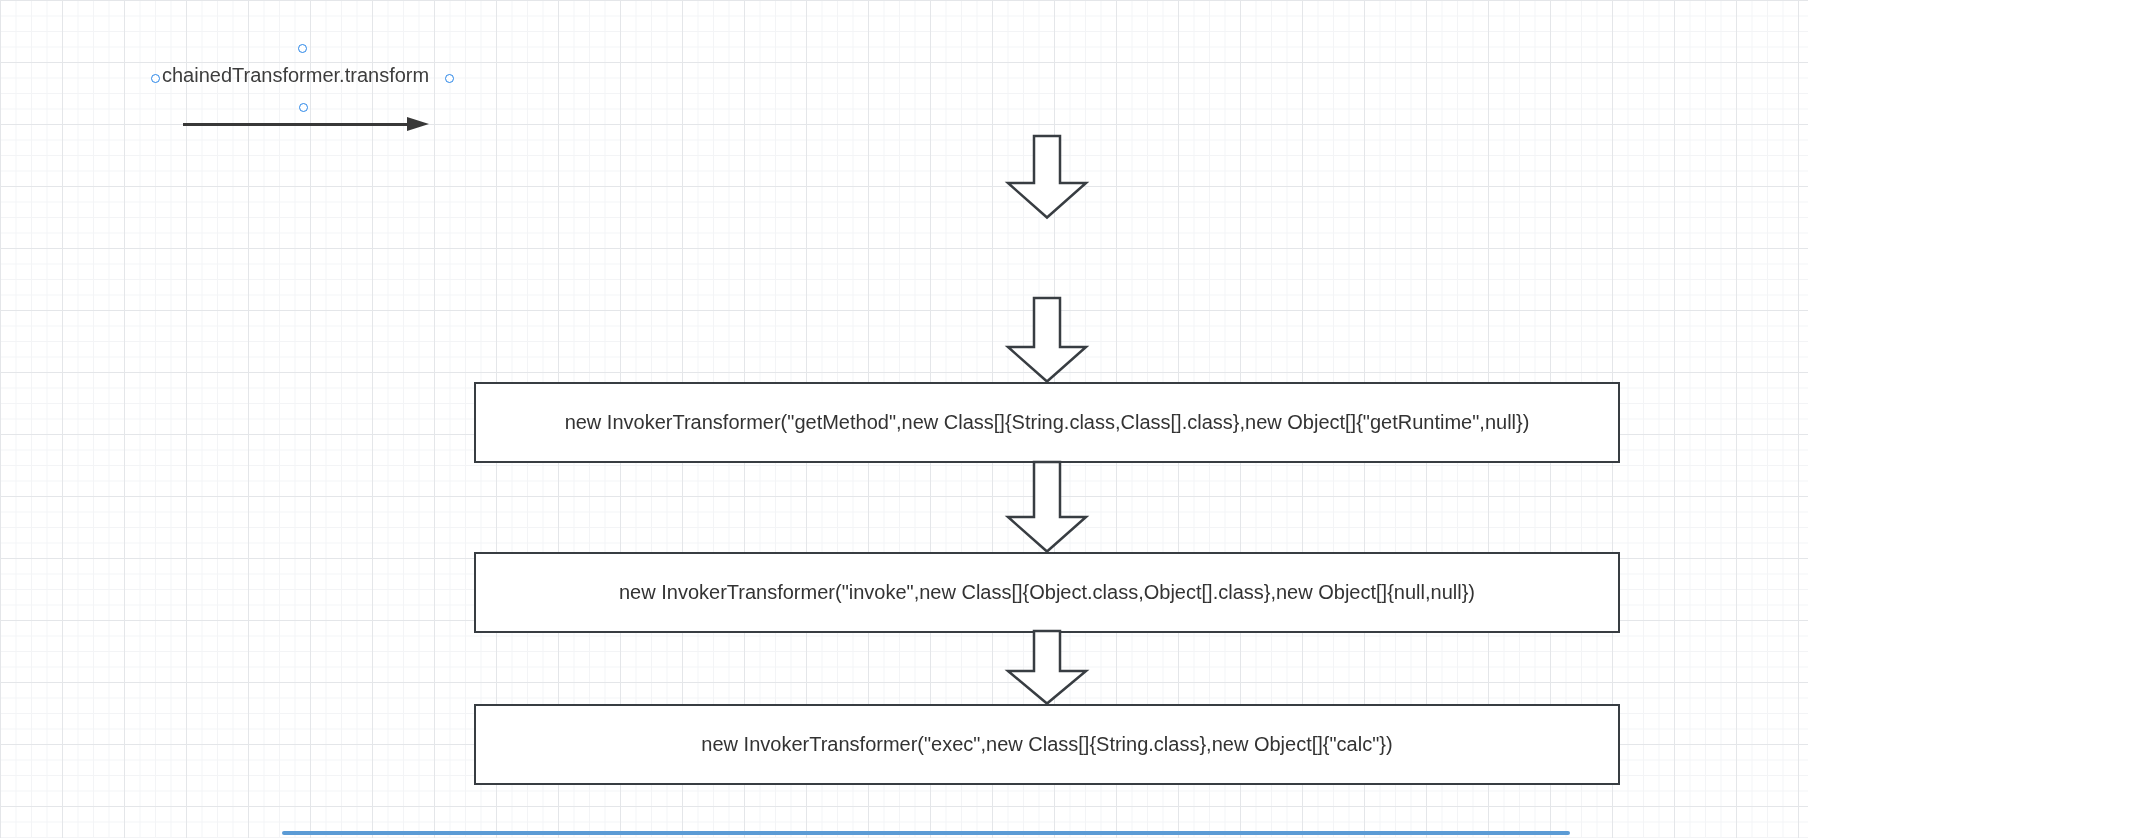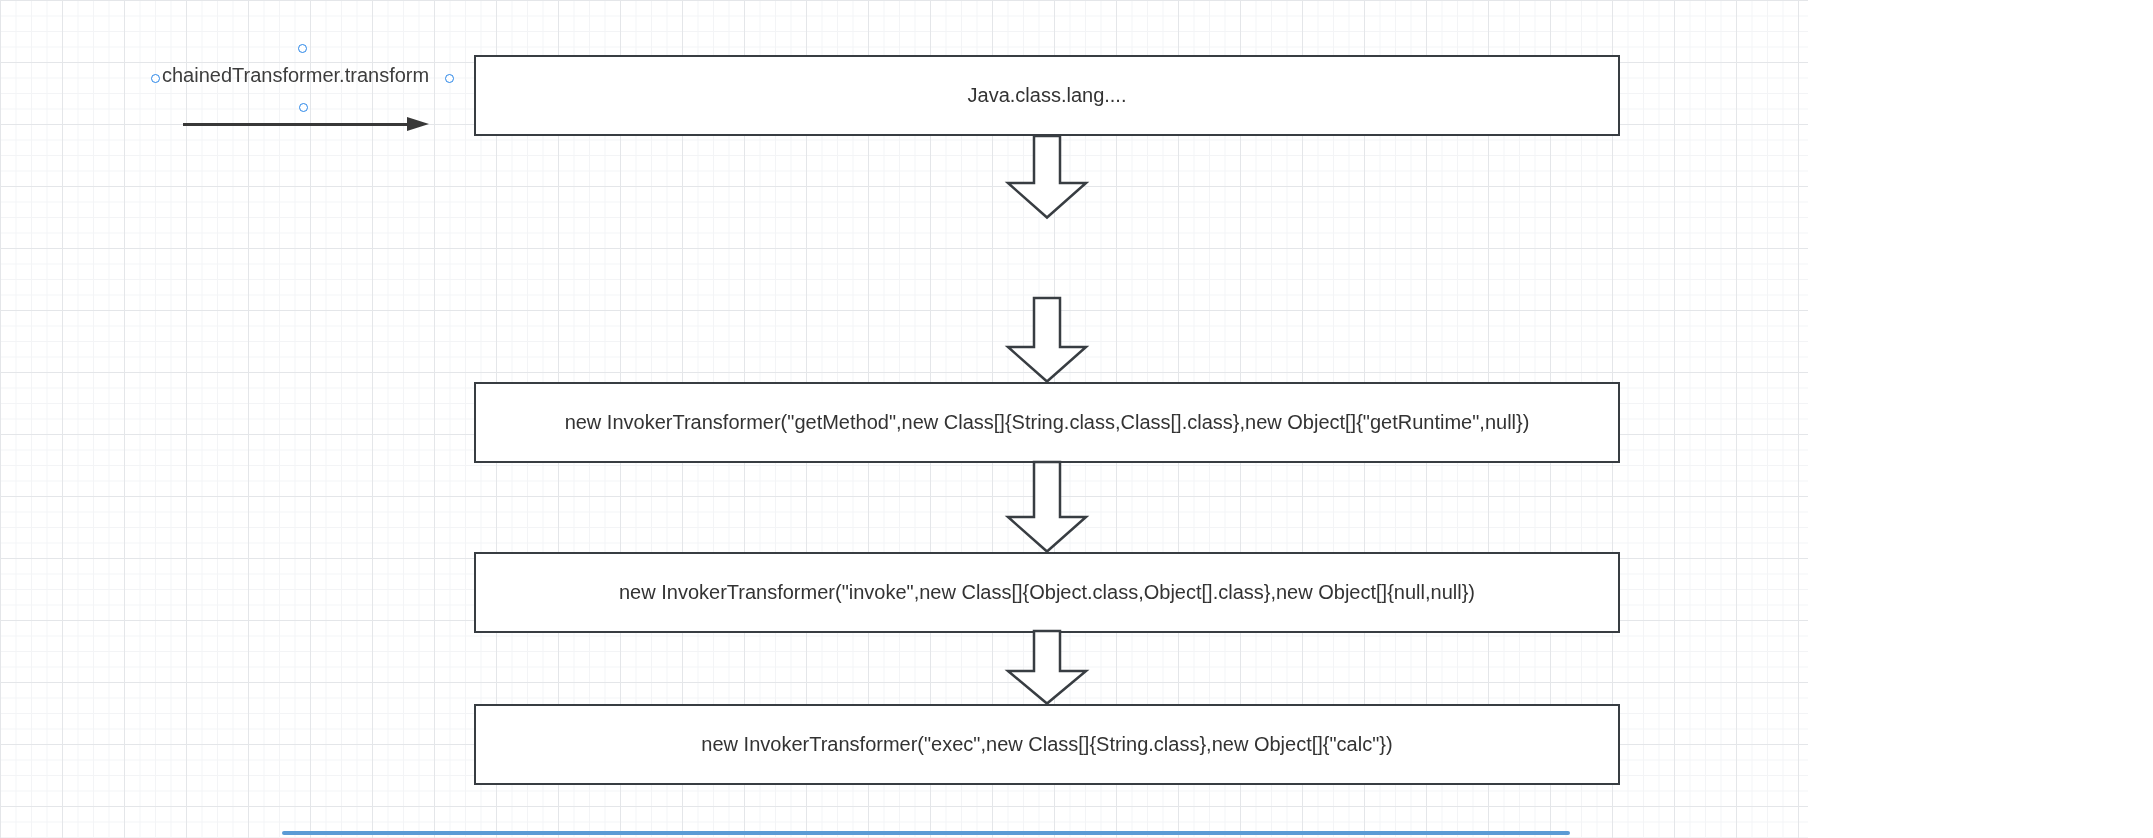--- a/index.html
+++ b/index.html
@@ -69,21 +69,20 @@
   <span class="handle handle-left"></span>
   <span class="handle handle-right"></span>
   <span class="handle handle-bottom"></span>
   <div class="chain-label">chainedTransformer.transform</div>
 
   <div class="h-connector">
     <span class="line"></span>
     <span class="head"></span>
   </div>
 
-  <div class="flow-node node-1">Java.class.lang....</div>
   <div class="flow-node node-3">new InvokerTransformer("getMethod",new Class[]{String.class,Class[].class},new Object[]{"getRuntime",null})</div>
   <div class="flow-node node-4">new InvokerTransformer("invoke",new Class[]{Object.class,Object[].class},new Object[]{null,null})</div>
   <div class="flow-node node-5">new InvokerTransformer("exec",new Class[]{String.class},new Object[]{"calc"})</div>
 
   <svg class="block-arrow arrow-1" viewBox="0 0 80 83">
     <polygon points="27,0 27,47 1,47 40,81.5 79,47 53,47 53,0"></polygon>
   </svg>
   <svg class="block-arrow arrow-2" viewBox="0 0 80 85">
     <polygon points="27,0 27,49 1,49 40,83.5 79,49 53,49 53,0"></polygon>
   </svg>

